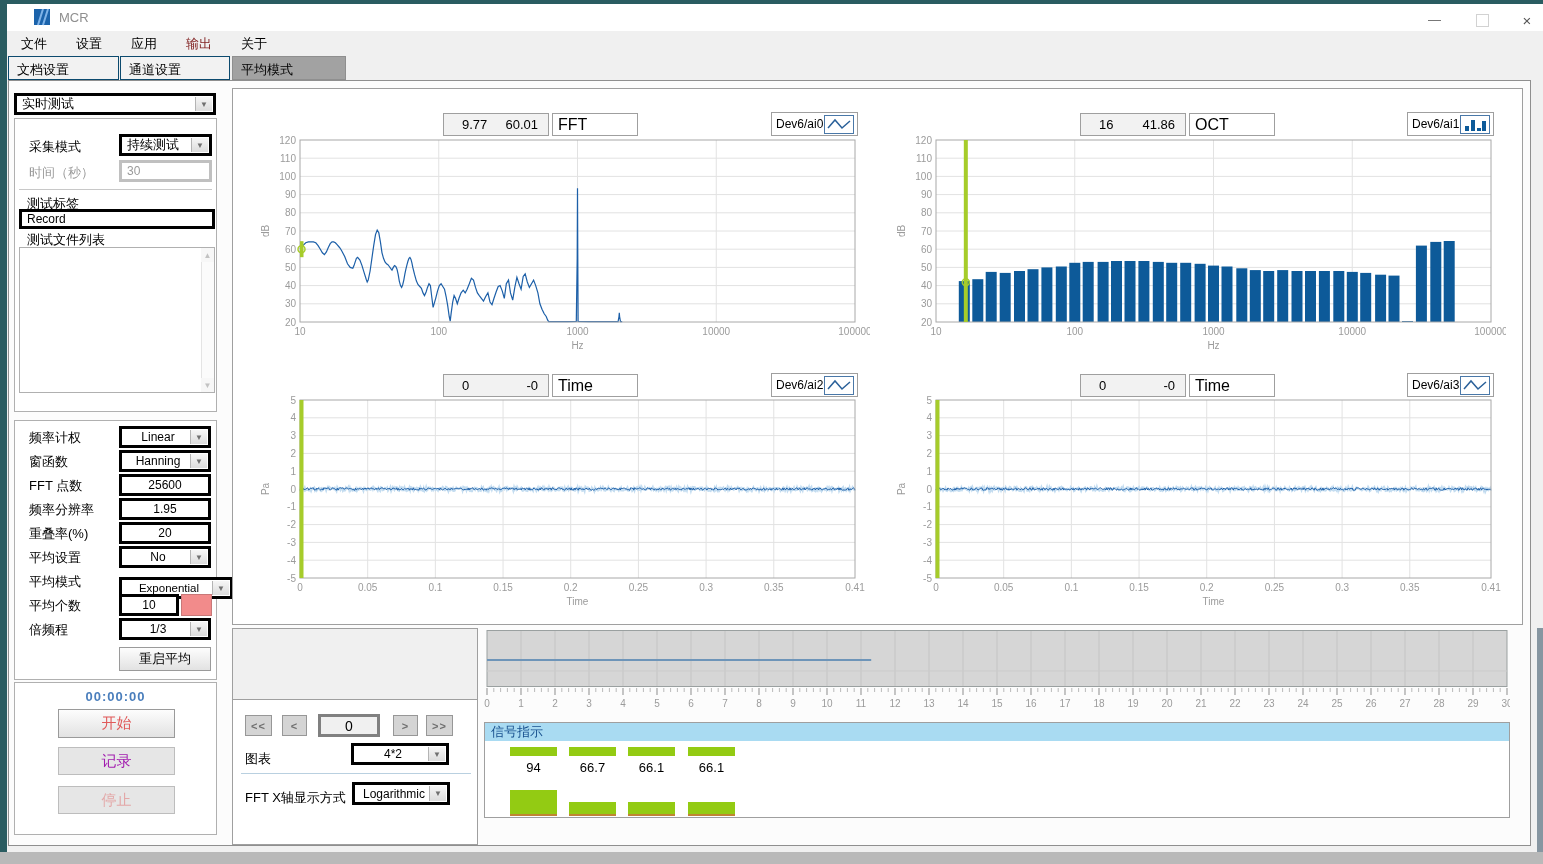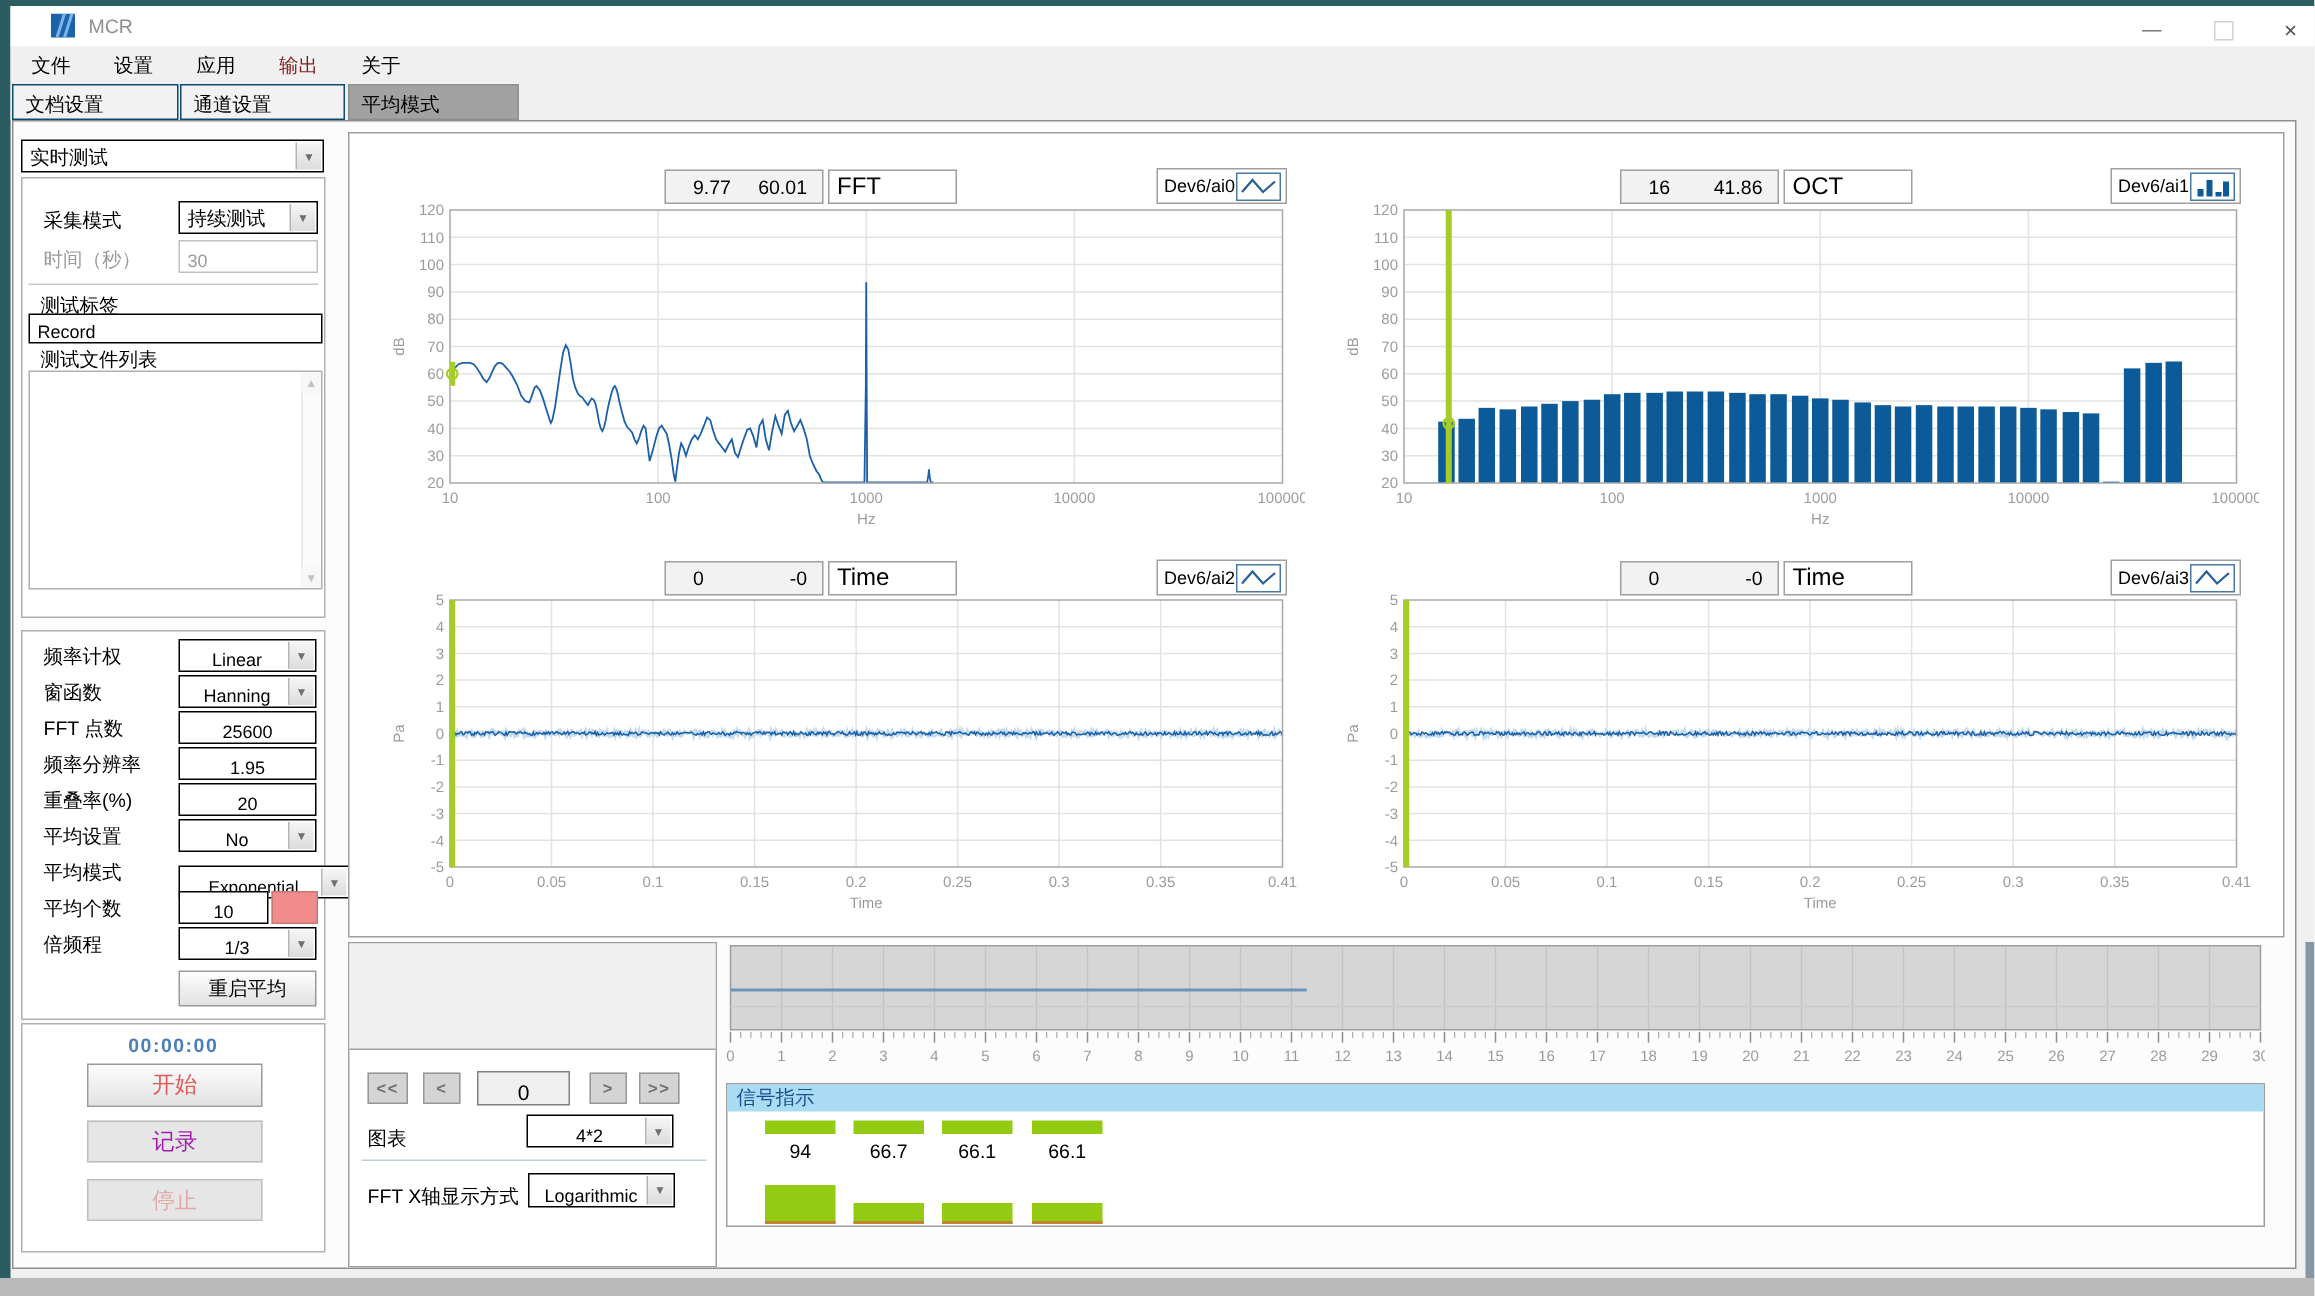--- a/index.html
+++ b/index.html
@@ -1,22 +1,22 @@
 <!DOCTYPE html>
 <html><head>
 <meta charset="utf-8">
 <style>
   html,body{margin:0;padding:0}
   body{width:1543px;height:864px;position:relative;overflow:hidden;
        background:#f0f0f0;font-family:"Liberation Sans","DejaVu Sans",sans-serif;color:#000}
   .abs{position:absolute;box-sizing:border-box}
   .panel{position:absolute;box-sizing:border-box;background:#fff;border:1px solid #a0a0a0}
   .lbl{position:absolute;font-size:13px;white-space:nowrap}
-  .combo,.tinput{position:absolute;box-sizing:border-box;background:#fff;border:1px solid #000000;
-       font-size:12px;display:flex;align-items:flex-end;justify-content:center}
+  .combo,.tinput{position:absolute;box-sizing:border-box;background:#fff;border:3px solid #000000;
+       font-size:12px;display:flex;align-items:center;justify-content:center}
   .combo.left,.tinput.left{justify-content:flex-start;padding-left:5px}
   .combo .ctext{padding-right:14px}
   .dd{position:absolute;right:1px;top:1px;bottom:1px;width:16px;
       background:linear-gradient(#f6f6f6,#dcdcdc);border-left:1px solid #b4b4b4;
       display:flex;align-items:center;justify-content:center;color:#707070;font-size:8px}
   .gray{color:#9a9a9a}
   .btn3d{position:absolute;box-sizing:border-box;background:linear-gradient(#fdfdfd,#e2e2e2);
       border:1px solid #9a9a9a;display:flex;align-items:center;justify-content:center;font-size:13px}
   .btn3d.disabled{background:#e6e6e6;border-color:#bdbdbd}
   .tab{position:absolute;top:56px;height:24px;box-sizing:border-box;border:1px solid #0c4a6e;

